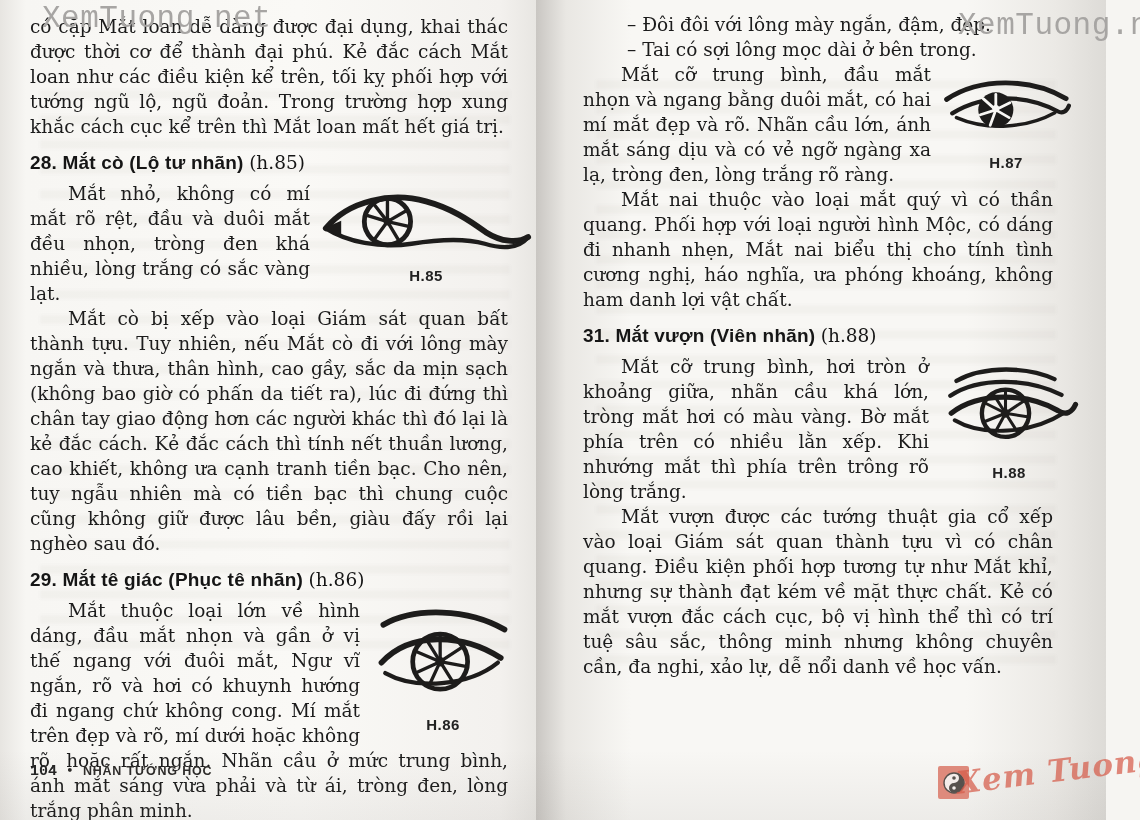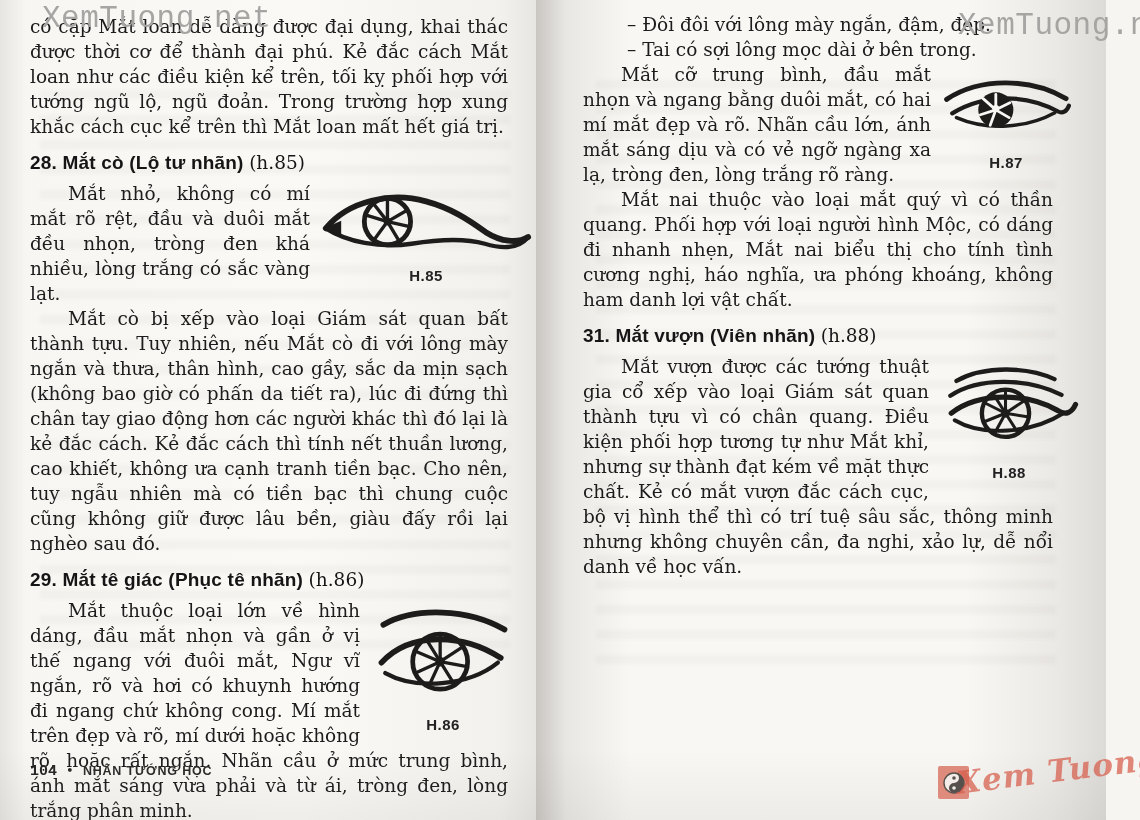--- a/index.html
+++ b/index.html
@@ -193,20 +193,21 @@
             <line x1="76" y1="62" x2="90" y2="84"></line>
           <line x1="76" y1="62" x2="63" y2="86"></line>
             <line x1="76" y1="62" x2="51" y2="72"></line>
           <line x1="76" y1="62" x2="52" y2="50"></line>
             <line x1="76" y1="62" x2="62" y2="40"></line>
         </g>
         <circle cx="76" cy="62" r="5" fill="#1d1c1b"></circle>
       </svg>
       <figcaption>H.88</figcaption>
     </figure>
+    <p>Mắt cỡ trung bình, hơi tròn ở khoảng giữa, nhãn cầu khá lớn, tròng mắt hơi có màu vàng. Bờ mắt phía trên có nhiều lằn xếp. Khi nhướng mắt thì phía trên trông rõ lòng trắng.</p>
     <p>Mắt vượn được các tướng thuật gia cổ xếp vào loại Giám sát quan thành tựu vì có chân quang. Điều kiện phối hợp tương tự như Mắt khỉ, nhưng sự thành đạt kém về mặt thực chất. Kẻ có mắt vượn đắc cách cục, bộ vị hình thể thì có trí tuệ sâu sắc, thông minh nhưng không chuyên cần, đa nghi, xảo lự, dễ nổi danh về học vấn.</p>
   </div>
 
   <div class="logo-sq">
     <svg width="24" height="24" viewBox="0 0 24 24">
       <circle cx="12" cy="12" r="10" fill="#f4ece9" stroke="#4a4440" stroke-width="1.4"></circle>
       <path d="M12,2 a10,10 0 0 1 0,20 a5,5 0 0 1 0,-10 a5,5 0 0 0 0,-10 Z" fill="#4a4440"></path>
       <circle cx="12" cy="7" r="1.8" fill="#4a4440"></circle>
       <circle cx="12" cy="17" r="1.8" fill="#f4ece9"></circle>
     </svg>

